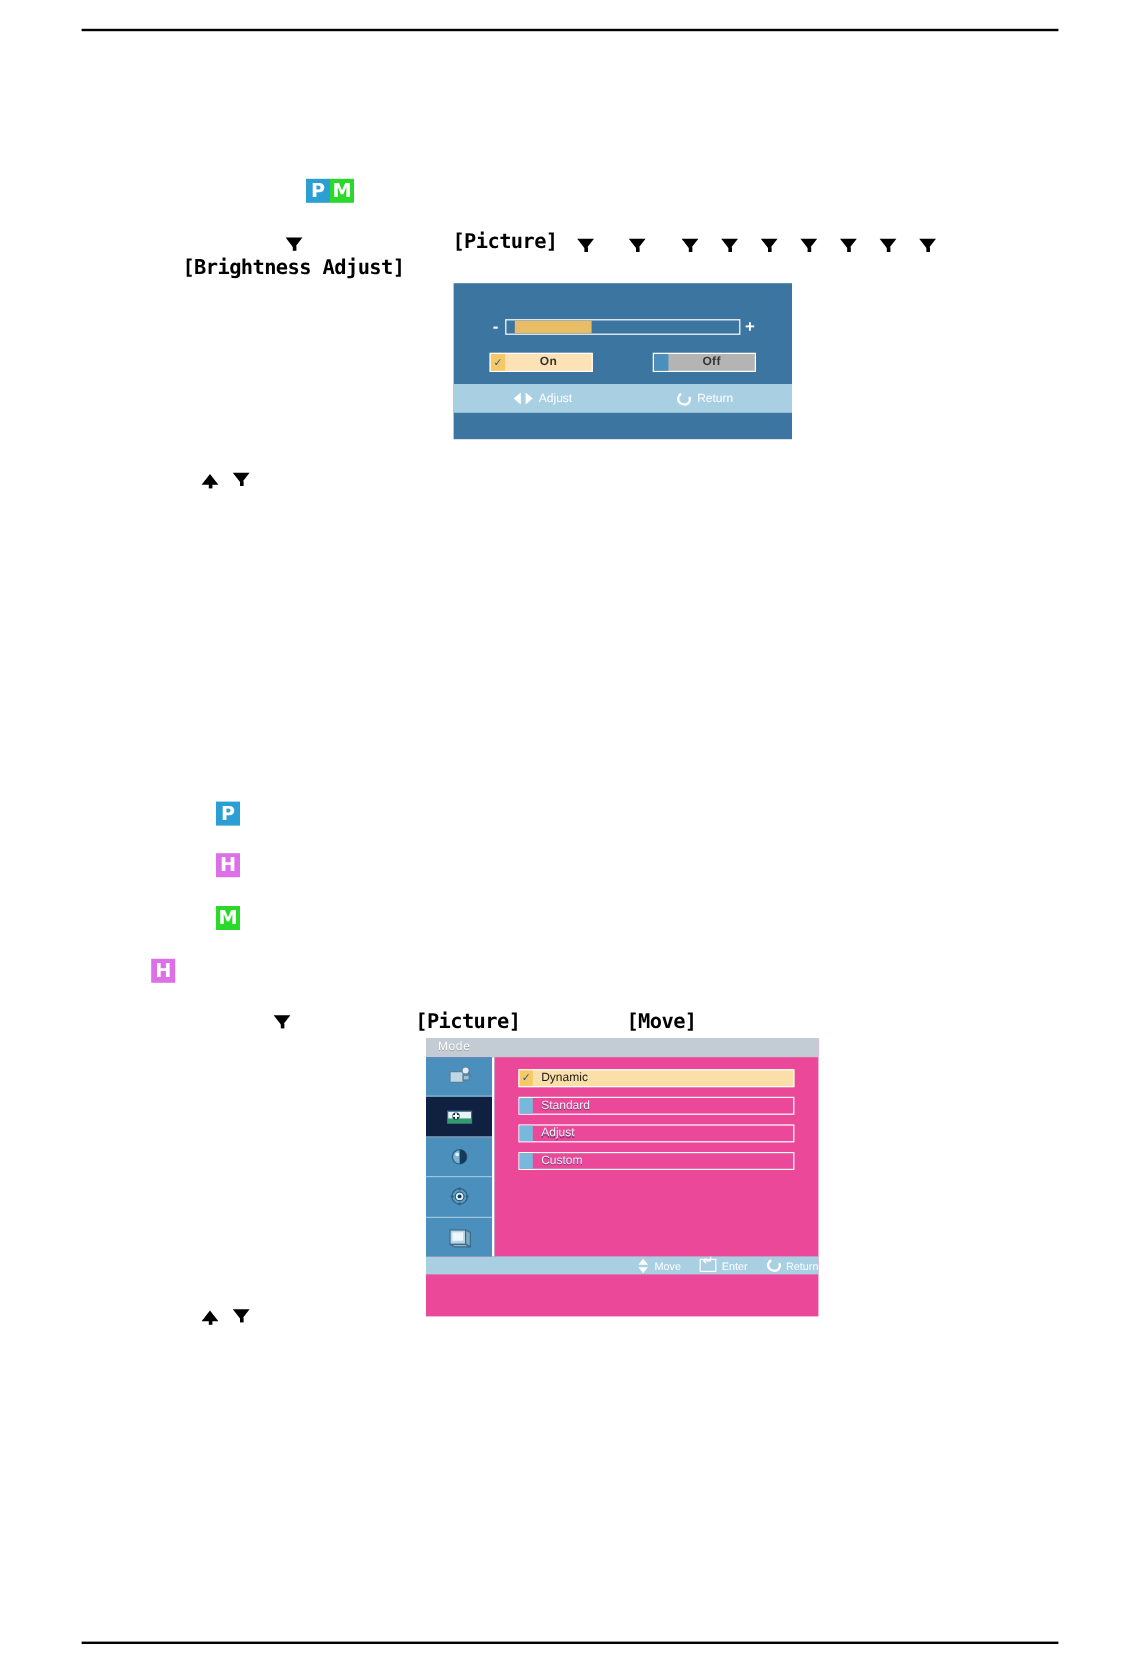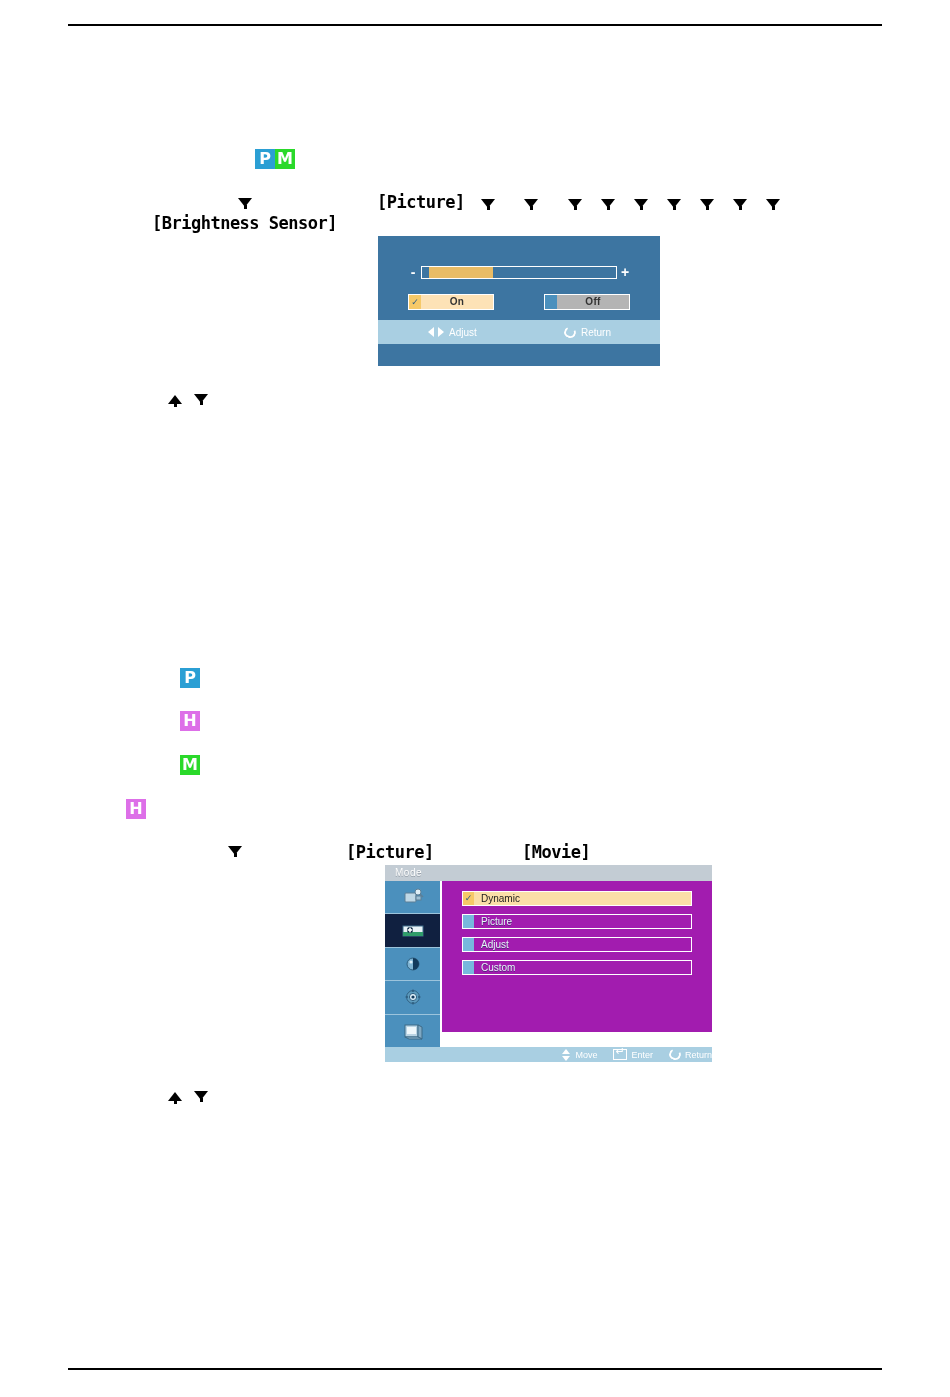--- a/index.html
+++ b/index.html
@@ -256,24 +256,23 @@
     color: #ffffff;
     line-height: 11px;
   }
 
   
   .osd2 {
     position: absolute;
     left: 355px;
     top: 865px;
     width: 327px;
-    height: 167px;
-    background: #a21caf;
-    box-sizing: border-box;
-    margin-left: 30px;
+    height: 232px;
+    background: #ec4899;
+    box-sizing: border-box;
   }
   .osd2-title {
     height: 16px;
     background: #c3ccd4;
     color: #ffffff;
     font-size: 10px;
     line-height: 16px;
     padding-left: 10px;
     letter-spacing: 0.5px;
     text-shadow: 0 1px 0 rgba(120,130,140,.6);
@@ -369,21 +368,21 @@
   <div class="rule rule-bottom"></div>
 
   <div class="badge-pair" style="left:255px; top:149px;">
     <span class="badge badge-p">P</span>
     <span class="badge badge-m">M</span>
   </div>
 
   <div class="arrow arrow-down" style="left:238px; top:198px;"></div>
   <div class="arrow-stem" style="left:243.5px; top:205px;"></div>
 
-  <div class="bracket-label" style="left:152px; top:213px;">[Brightness Sensor]</div>
+  <div class="bracket-label" style="left:152px; top:213px;">[Brightness Adjust]</div>
 
   <div class="bracket-label" style="left:377px; top:192px;">[Picture]</div>
 
   <div class="arrow arrow-down" style="left:481px; top:199px;"></div>
   <div class="arrow-stem" style="left:486.5px; top:206px;"></div>
   <div class="arrow arrow-down" style="left:524px; top:199px;"></div>
   <div class="arrow-stem" style="left:529.5px; top:206px;"></div>
   <div class="arrow arrow-down" style="left:568px; top:199px;"></div>
   <div class="arrow-stem" style="left:573.5px; top:206px;"></div>
   <div class="arrow arrow-down" style="left:601px; top:199px;"></div>
@@ -441,21 +440,21 @@
 
   <div class="badge badge-p" style="left:180px; top:668px;">P</div>
   <div class="badge badge-h" style="left:180px; top:711px;">H</div>
   <div class="badge badge-m" style="left:180px; top:755px;">M</div>
   <div class="badge badge-h" style="left:126px; top:799px;">H</div>
 
   <div class="arrow arrow-down" style="left:228px; top:846px;"></div>
   <div class="arrow-stem" style="left:233.5px; top:853px;"></div>
 
   <div class="bracket-label" style="left:346px; top:842px;">[Picture]</div>
-  <div class="bracket-label" style="left:522px; top:842px;">[Movie]</div>
+  <div class="bracket-label" style="left:522px; top:842px;">[Move]</div>
 
   <div class="osd2">
     <div class="osd2-title">Mode</div>
 
     <div class="osd2-main">
       <div class="osd2-side">
 
         <div class="side-cell">
           <svg class="pict" viewBox="0 0 26 20">
             <rect x="5" y="6" width="11" height="9" rx="1" fill="#bfd8e6" stroke="#5d7f96"></rect>
@@ -506,21 +505,21 @@
 
       </div>
 
       <div class="osd2-list">
         <div class="mode-item selected">
           <span class="chip">✓</span>
           <span class="mtxt">Dynamic</span>
         </div>
         <div class="mode-item">
           <span class="chip"></span>
-          <span class="mtxt">Picture</span>
+          <span class="mtxt">Standard</span>
         </div>
         <div class="mode-item">
           <span class="chip"></span>
           <span class="mtxt">Adjust</span>
         </div>
         <div class="mode-item">
           <span class="chip"></span>
           <span class="mtxt">Custom</span>
         </div>
       </div>

